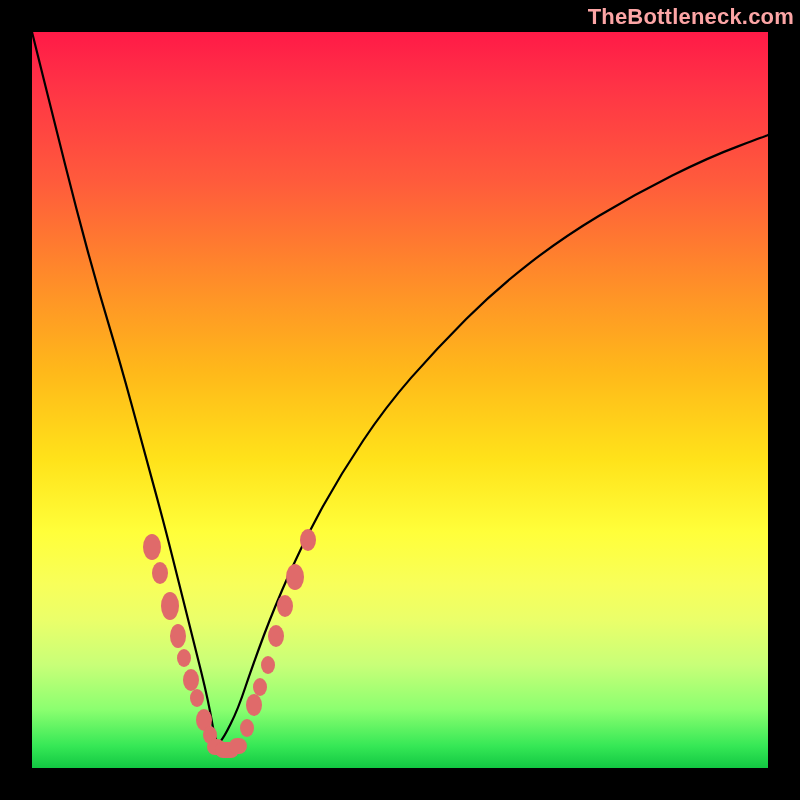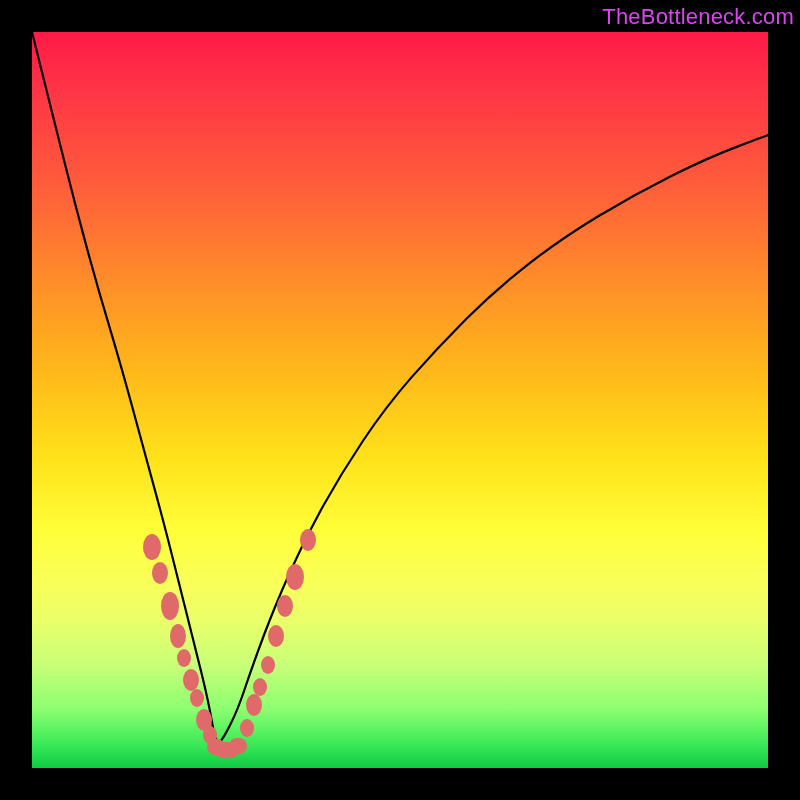--- a/index.html
+++ b/index.html
@@ -41,22 +41,22 @@
       #8cff70 92%,
       #36e856 97%,
       #12c742 100%
     );
   }
   .watermark {
     position: absolute;
     right: 6px;
     top: 4px;
     font-size: 22px;
-    font-weight: 400;
-    color: #d946ef;
+    font-weight: 700;
+    color: #fca5a5;
     letter-spacing: 0.2px;
     user-select: none;
   }
   svg.curve {
     position: absolute;
     left: 0;
     top: 0;
     width: 736px;
     height: 736px;
     overflow: visible;

